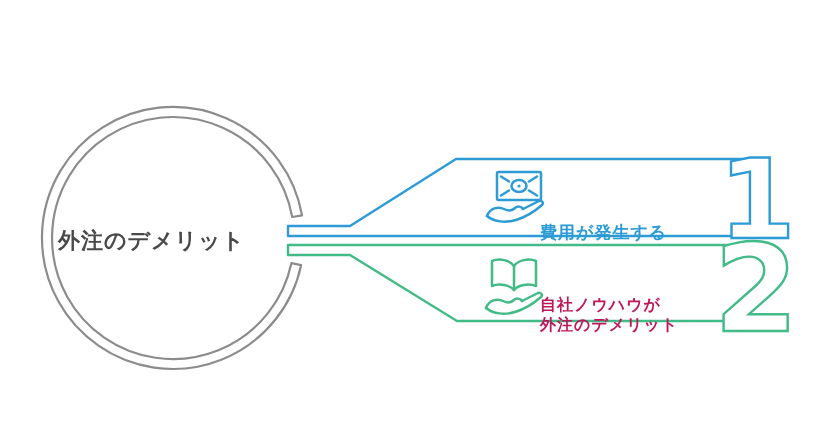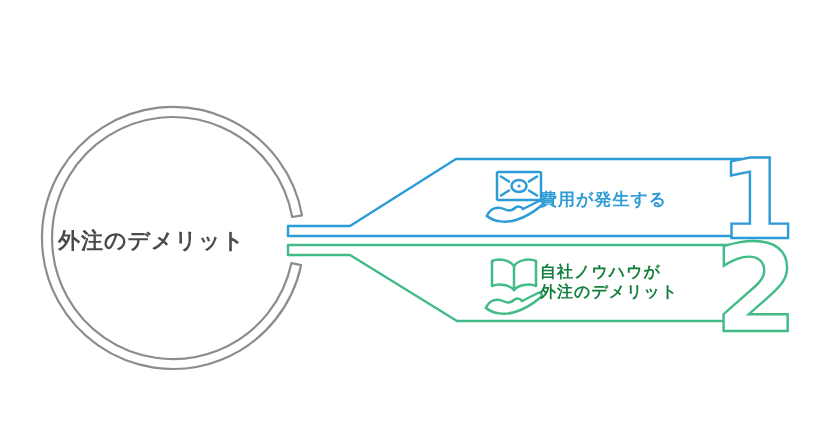--- a/index.html
+++ b/index.html
@@ -17,23 +17,24 @@
     font-size:22px;
     font-weight:bold;
     letter-spacing:1px;
     color:#4A4A4A;
   }
   .item-label{
     position:absolute;
     left:540px;
     font-weight:bold;
     letter-spacing:1px;
+    margin-top:33px;
   }
   .item-label.blue{top:188px;font-size:17px;color:#2D9BD6;}
-  .item-label.green{top:262px;font-size:16px;line-height:20px;color:#15803d;}
+  .item-label.green{top:262px;font-size:16px;line-height:20px;color:#be185d;}
   .num{
     font-family:"DejaVu Sans",sans-serif;
     font-weight:bold;
   }
 </style>
 </head>
 <body>
 
 <div class="stage">
 

